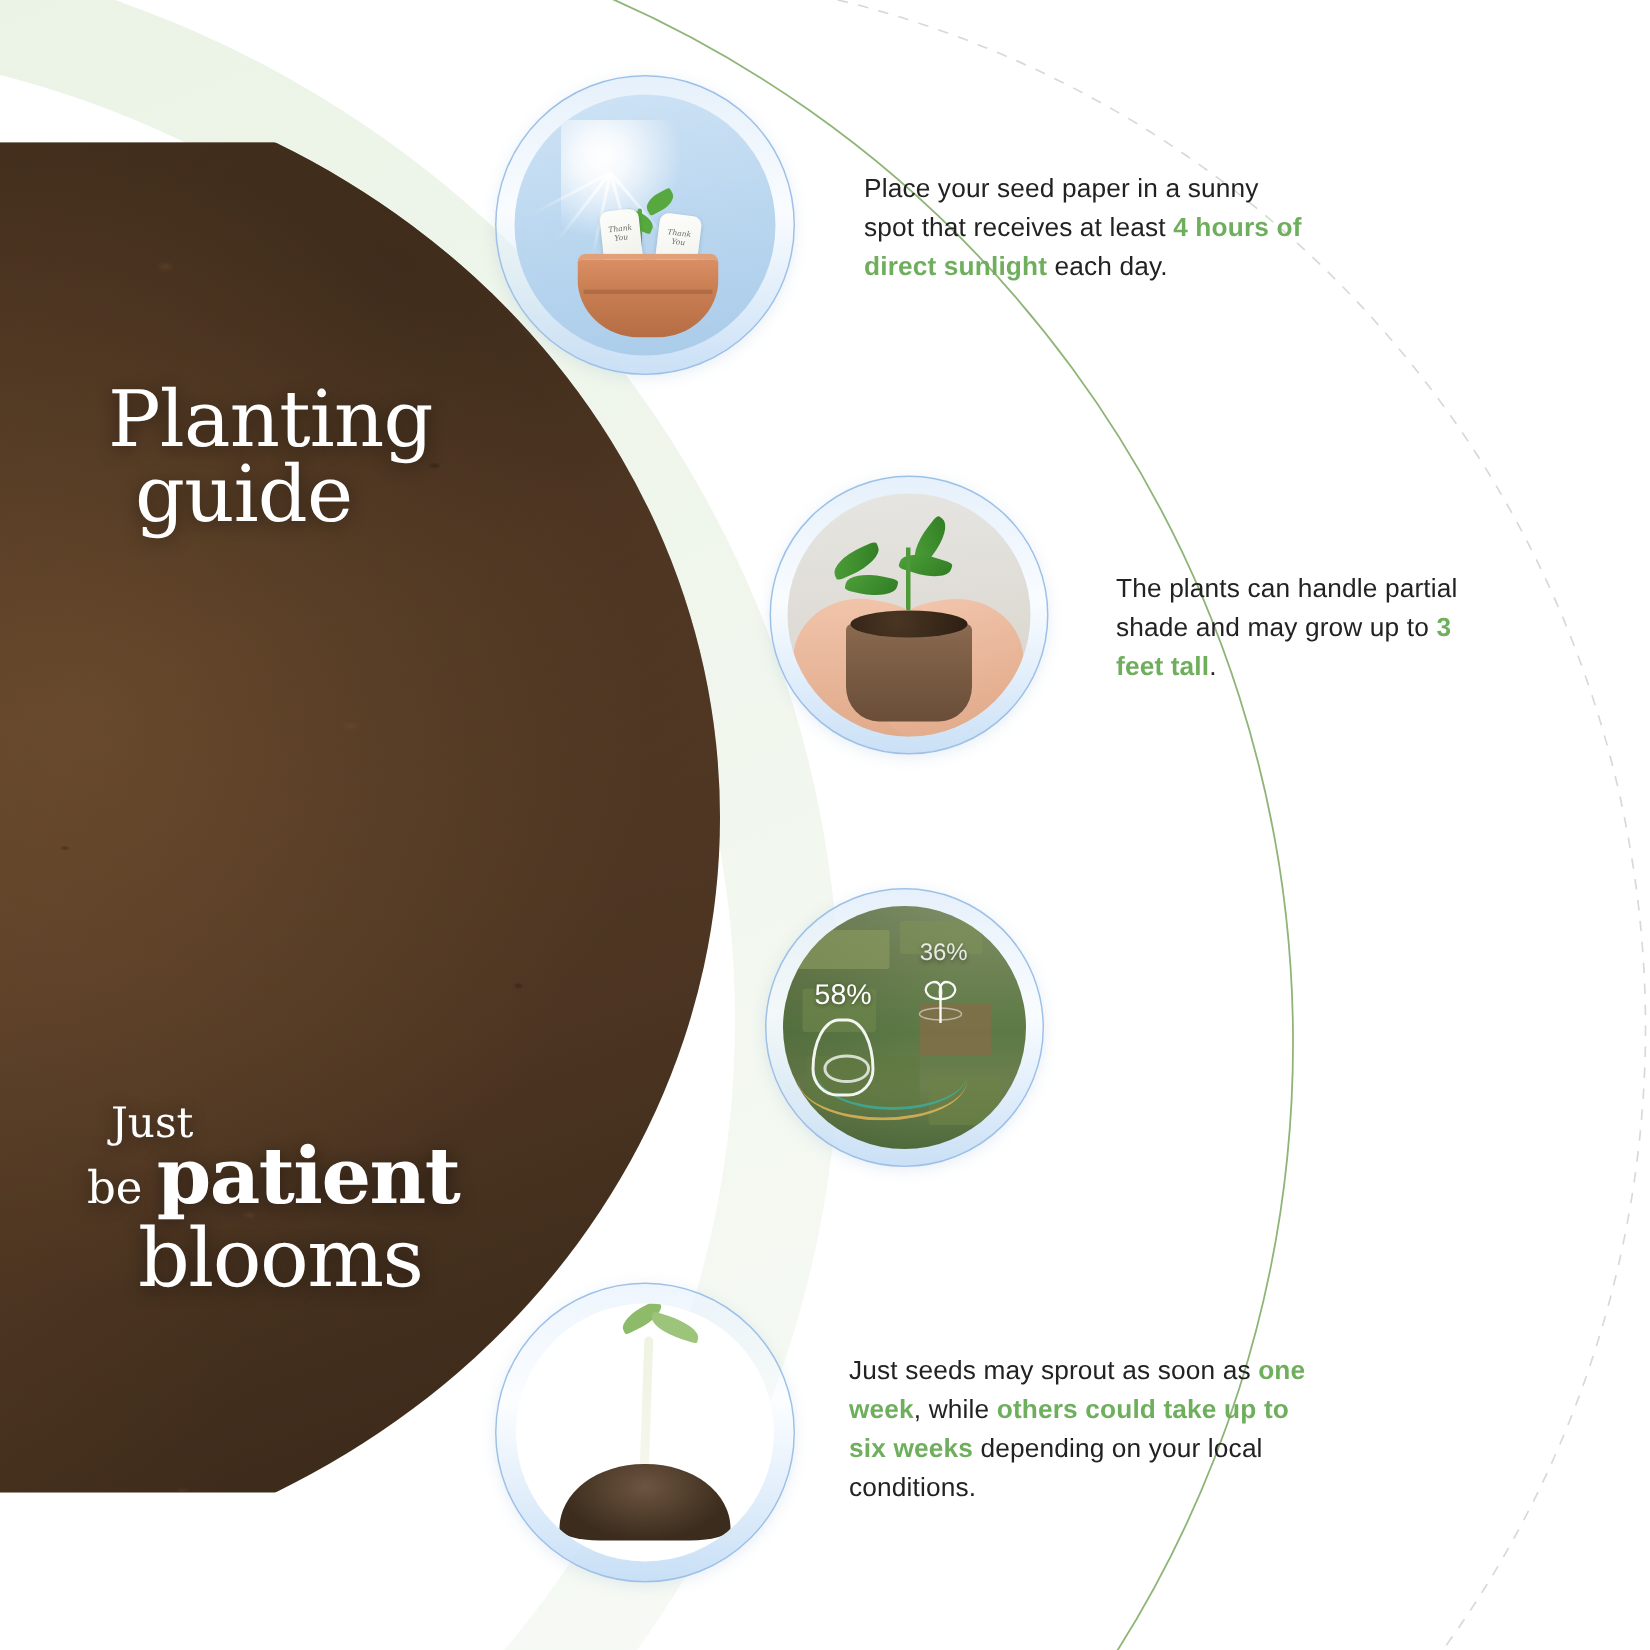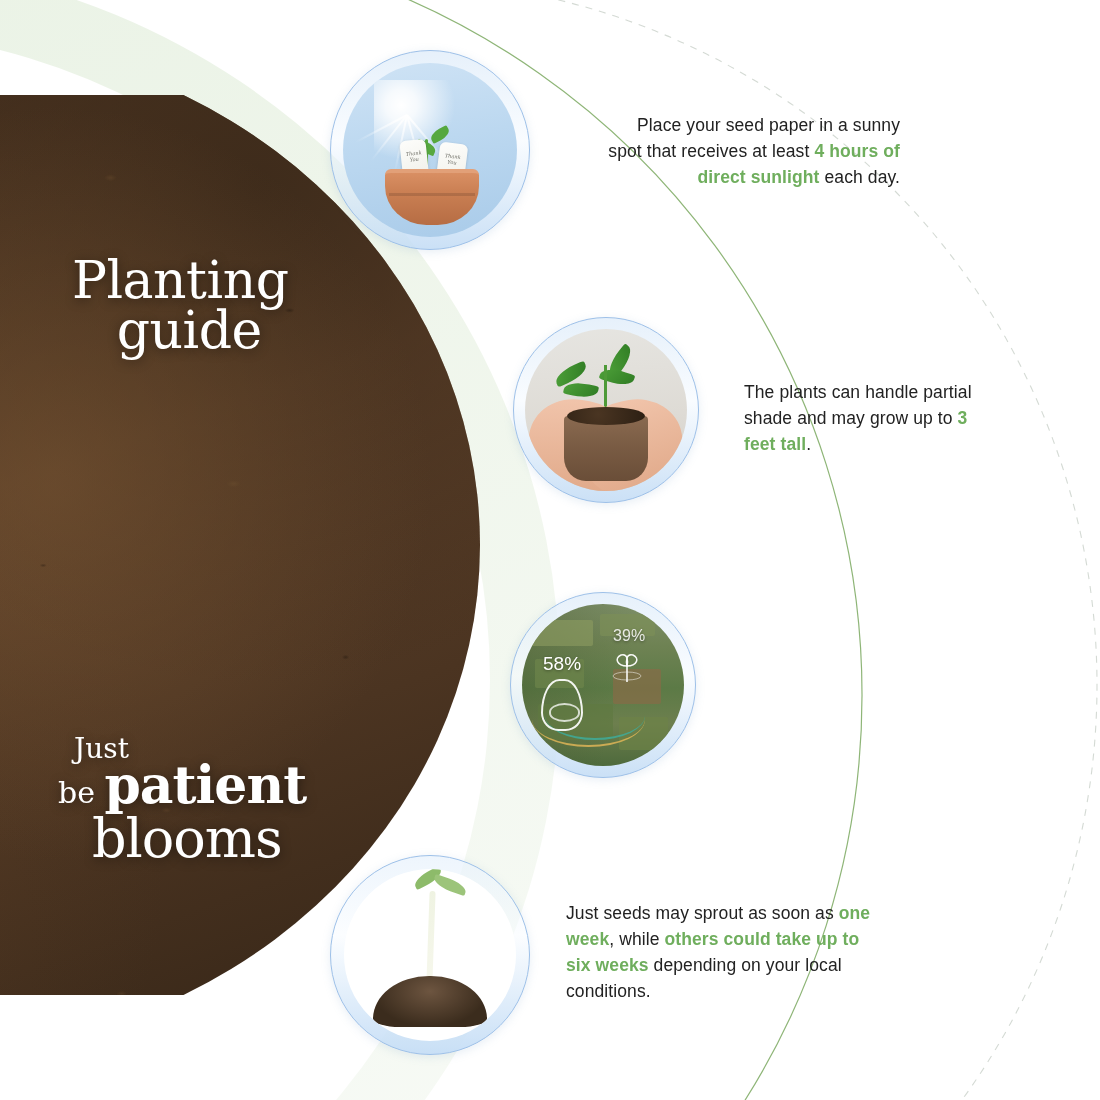--- a/index.html
+++ b/index.html
@@ -67,21 +67,20 @@
 
   
   .headline-top {
     position:absolute; left:72px; top:255px;
     color:#ffffff;
     font-family:"DejaVu Serif", serif;
     font-size:52px; line-height:.97; font-weight:400;
     letter-spacing:-.5px;
     text-shadow:0 2px 12px rgba(0,0,0,.45);
     z-index:6;
-    text-align:center;
   }
   .headline-top .l2 { display:block; padding-left:18px; }
 
   .headline-bottom {
     position:absolute; left:58px; top:735px;
     color:#ffffff; z-index:6;
     font-family:"DejaVu Serif", serif;
     text-shadow:0 2px 12px rgba(0,0,0,.45);
   }
   .hb-just   { display:block; font-size:28px; line-height:1; padding-left:16px; }
@@ -255,21 +254,21 @@
   
   .step-text {
     position:absolute; z-index:5;
     color:#222222;
     font-size:17.5px; line-height:1.48;
     font-weight:400;
     letter-spacing:.1px;
   }
   .hl { color:#6fae5d; font-weight:700; }
 
-  .t1 { left:600px; top:113px; width:300px;text-align:right; }
+  .t1 { left:576px; top:113px; width:300px; }
   .t2 { left:744px; top:380px; width:250px; }
   .t3 { left:744px; top:626px; width:285px; }
   .t4 { left:566px; top:901px; width:310px; }
 </style>
 </head>
 <body>
 
 <div id="stage">
 
   <svg class="arc-layer" width="1100" height="1100" viewBox="0 0 1100 1100">
@@ -365,21 +364,21 @@
       <div class="field" style="left:4%;top:10%;width:40%;height:16%;background:#8b9a60;"></div>
       <div class="field" style="left:48%;top:6%;width:34%;height:14%;background:#7d8f57;"></div>
       <div class="field" style="left:8%;top:34%;width:30%;height:18%;background:#6f854c;"></div>
       <div class="field" style="left:56%;top:40%;width:30%;height:22%;background:#8a6a46;"></div>
       <div class="field" style="left:10%;top:62%;width:46%;height:22%;background:#5f7a41;"></div>
       <div class="field" style="left:60%;top:70%;width:30%;height:20%;background:#6d8247;"></div>
 
       <div class="sweep"></div>
       <div class="sweep two"></div>
 
-      <span class="pct-36">39%</span>
+      <span class="pct-36">36%</span>
       <svg class="sprout-icon" viewBox="0 0 36 34">
         <path d="M18 33 L18 16" stroke="#ffffff" stroke-width="1.6" fill="none" opacity=".95"></path>
         <path d="M18 17 C8 17 5 9 12 6 C19 4 19 12 18 17 Z" stroke="#ffffff" stroke-width="1.5" fill="none" opacity=".95"></path>
         <path d="M18 17 C28 17 31 9 24 6 C17 4 17 12 18 17 Z" stroke="#ffffff" stroke-width="1.5" fill="none" opacity=".95"></path>
         <ellipse cx="18" cy="27" rx="14" ry="4" stroke="#ffffff" stroke-width="1" fill="none" opacity=".5"></ellipse>
       </svg>
 
       <span class="pct-58">58%</span>
       <div class="drop-icon"></div>
     </div>

